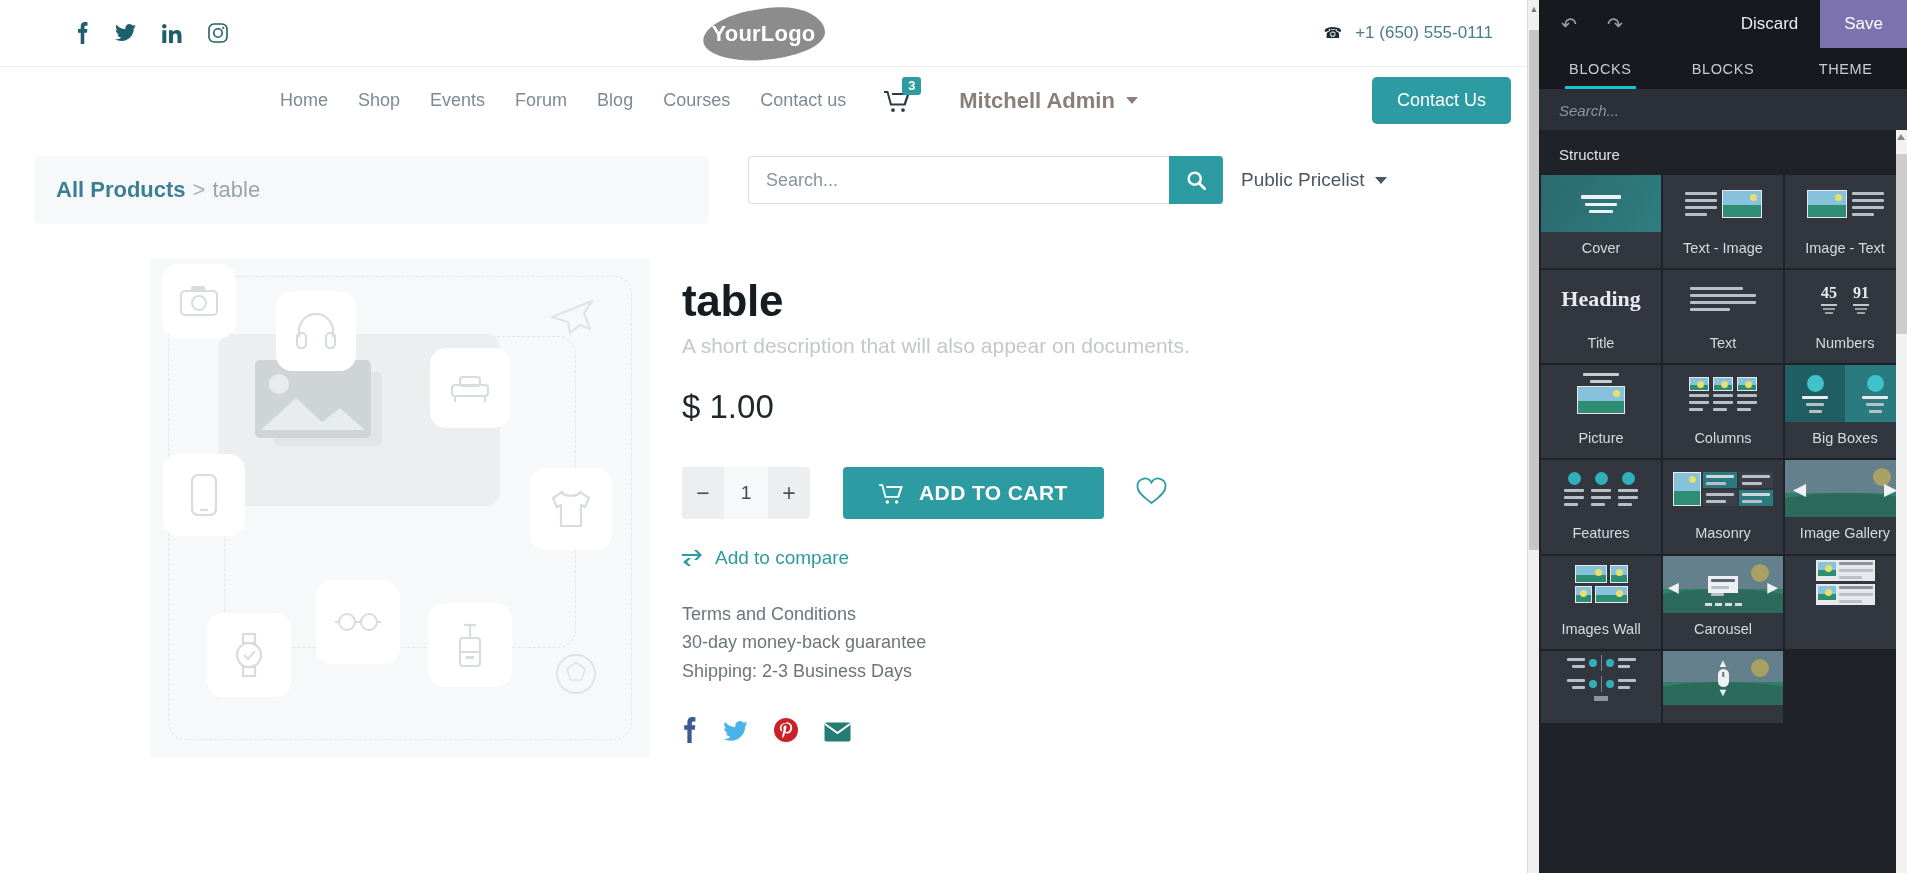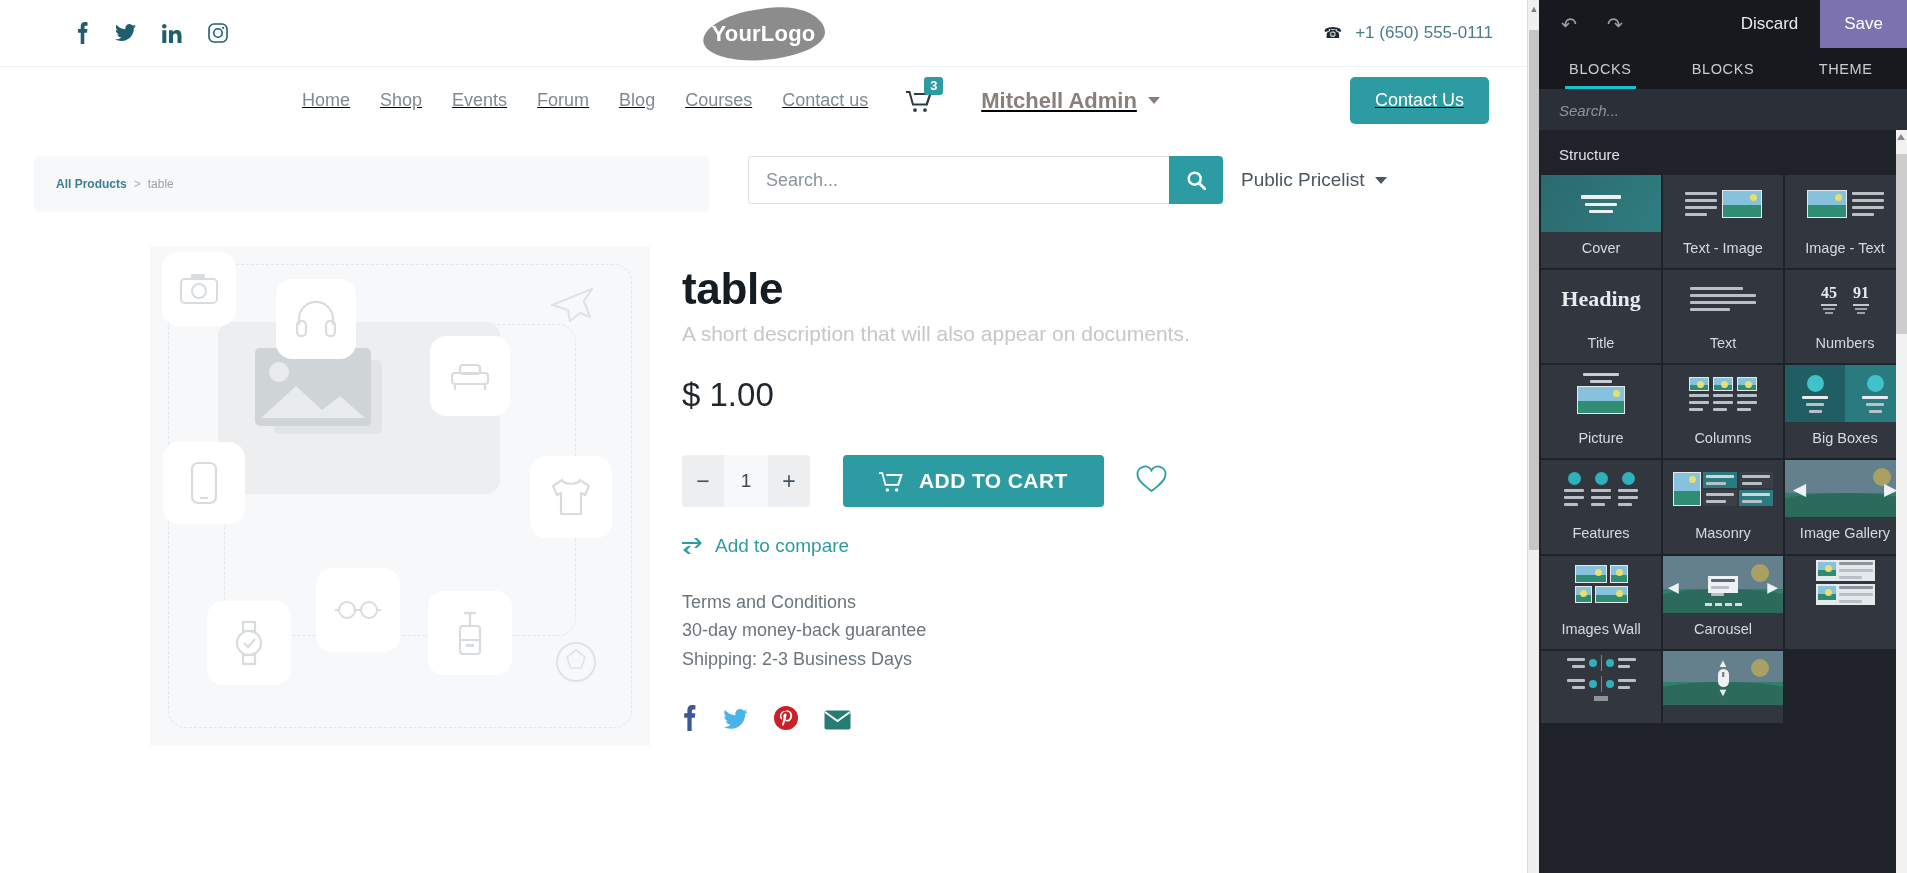--- a/index.html
+++ b/index.html
@@ -30,41 +30,41 @@
     color: #fff; font-size: 22px; letter-spacing: .2px;
   }
   .logo .txt b { font-weight: 700; }
   .logo .txt i { font-style: normal; font-weight: 700; }
   .phone { margin-left: auto; display: flex; align-items: center; gap: 13px; font-size: 17px; color: #4a7c8c; }
   .phone .pic { color: #1a2b33; font-size: 15px; }
 
   
   .navbar {
     height: 68px; border-top: 1px solid #eceff1;
-    display: flex; align-items: center; padding: 0 38px; position: relative; text-decoration: underline;
+    display: flex; align-items: center; padding: 0 16px; position: relative;
   }
   .nav-links { display: flex; align-items: center; gap: 30px; margin-left: 264px; }
   .nav-links a { color: #7e8a91; font-size: 18px; text-decoration: none; white-space: nowrap; }
   .cart { position: relative; margin-left: 38px; display: flex; align-items: center; color: #2b3b44; }
   .cart .badge {
     position: absolute; left: 18px; top: -13px; background: #2d9ba2; color: #fff;
     font-size: 13px; font-weight: 700; border-radius: 3px; padding: 2px 6px; line-height: 1.15;
   }
   .user { margin-left: 48px; display: flex; align-items: center; gap: 11px; color: #8b7f7a; font-size: 22px; font-weight: 700; }
   .caret { width: 0; height: 0; border-left: 6px solid transparent; border-right: 6px solid transparent; border-top: 7px solid #8b7f7a; }
   .btn-contact {
     margin-left: auto; background: #2d9ba2; color: #fff; font-size: 18px;
     padding: 13px 25px; border-radius: 5px; border: none; cursor: pointer;
   }
 
   
   .midrow { display: flex; align-items: flex-start; padding: 22px 34px 0 34px; gap: 0; }
   .crumb {
     width: 675px; background: #f6f8f9; border-radius: 5px; padding: 21px 22px;
-    font-size: 12px; color: #9aa4ab;
+    font-size: 22px; color: #9aa4ab;
   }
   .crumb a { color: #3c7f93; font-weight: 700; text-decoration: none; }
   .crumb .sep { margin: 0 7px; color: #a8b1b7; }
   .searchwrap { display: flex; align-items: center; margin-left: 39px; }
   .searchbox { display: flex; width: 475px; height: 48px; }
   .searchbox input {
     flex: 1; border: 1px solid #dcdfe2; border-right: none; border-radius: 4px 0 0 4px;
     padding: 0 17px; font-size: 18px; color: #55606a; font-family: inherit; outline: none;
   }
   .searchbox input::placeholder { color: #8a949b; }

